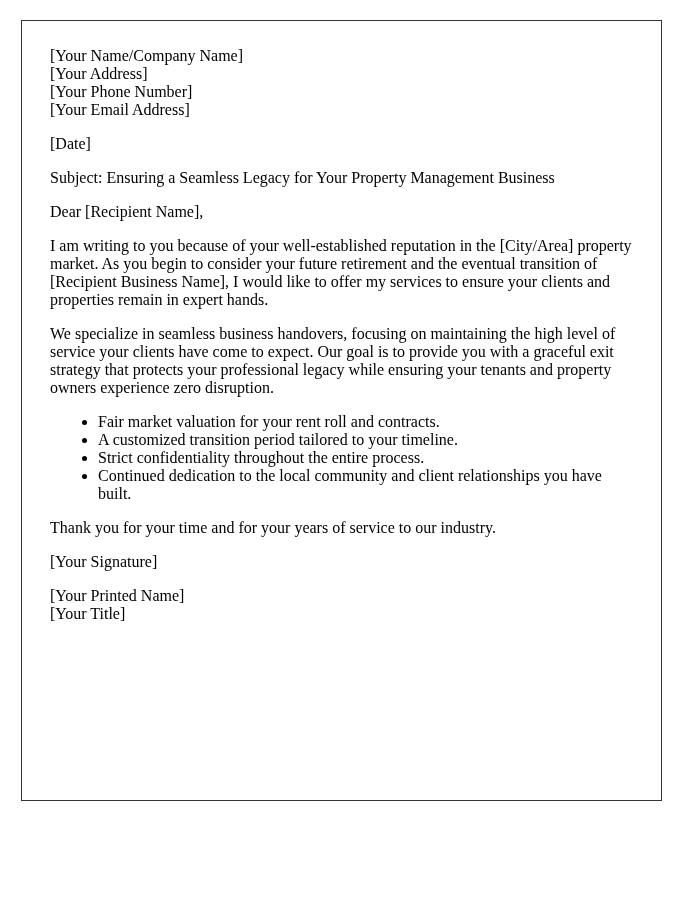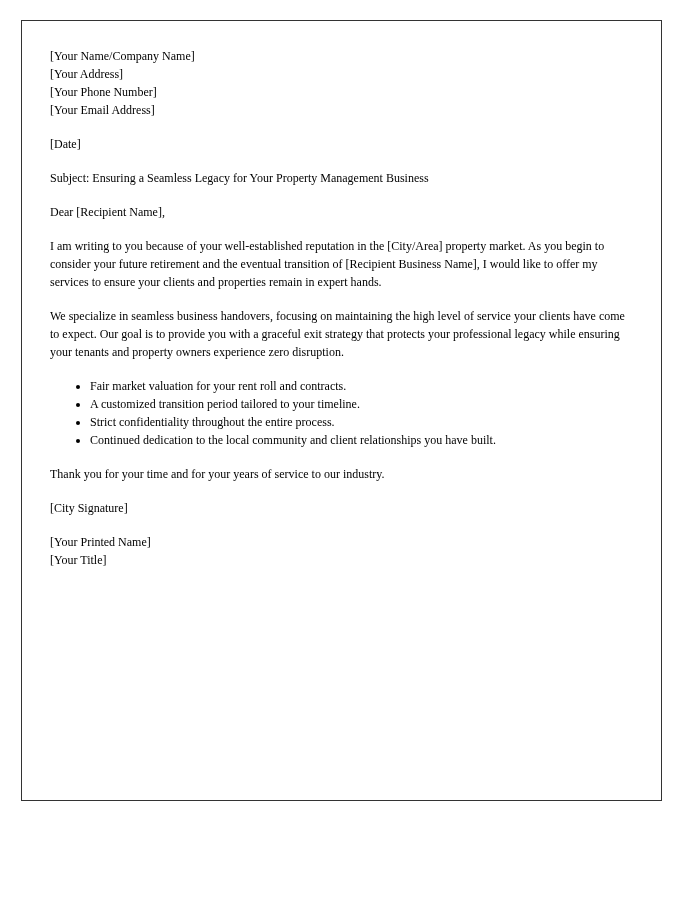--- a/index.html
+++ b/index.html
@@ -13,31 +13,31 @@
     box-sizing: border-box;
     margin: 20px 0 0 21px;
     width: 641px;
     height: 781px;
     border: 1px solid #333333;
     padding: 26px 28px 0 28px;
     overflow: hidden;
     background: #ffffff;
     color: #000000;
     font-family: "Liberation Serif", "DejaVu Serif", serif;
-    font-size: 12px;
+    font-size: 16px;
     line-height: 18px;
   }
   .page p {
     margin: 16px 0;
   }
   .page > :first-child {
     margin-top: 0;
   }
   .page ul {
-    margin: 16px 0;
+    margin: 16px 8px;
     padding-left: 40px;
     list-style-type: disc;
   }
   .page li {
     margin: 0;
     padding: 0;
   }
 </style>
 </head>
 <body>
@@ -67,20 +67,20 @@
     <li>Fair market valuation for your rent roll and contracts.</li>
     <li>A customized transition period tailored to your timeline.</li>
     <li>Strict confidentiality throughout the entire process.</li>
     <li>Continued dedication to the local community and client relationships you have built.</li>
   </ul>
 
 
   <p>Thank you for your time and for your years of service to our industry.</p>
 
 
-  <p>[City Signature]</p>
+  <p>[Your Signature]</p>
 
   <p>
     <span>[Your Printed Name]</span><br>
     <span>[Your Title]</span>
   </p>
 
 </div>
 
 </body></html>

